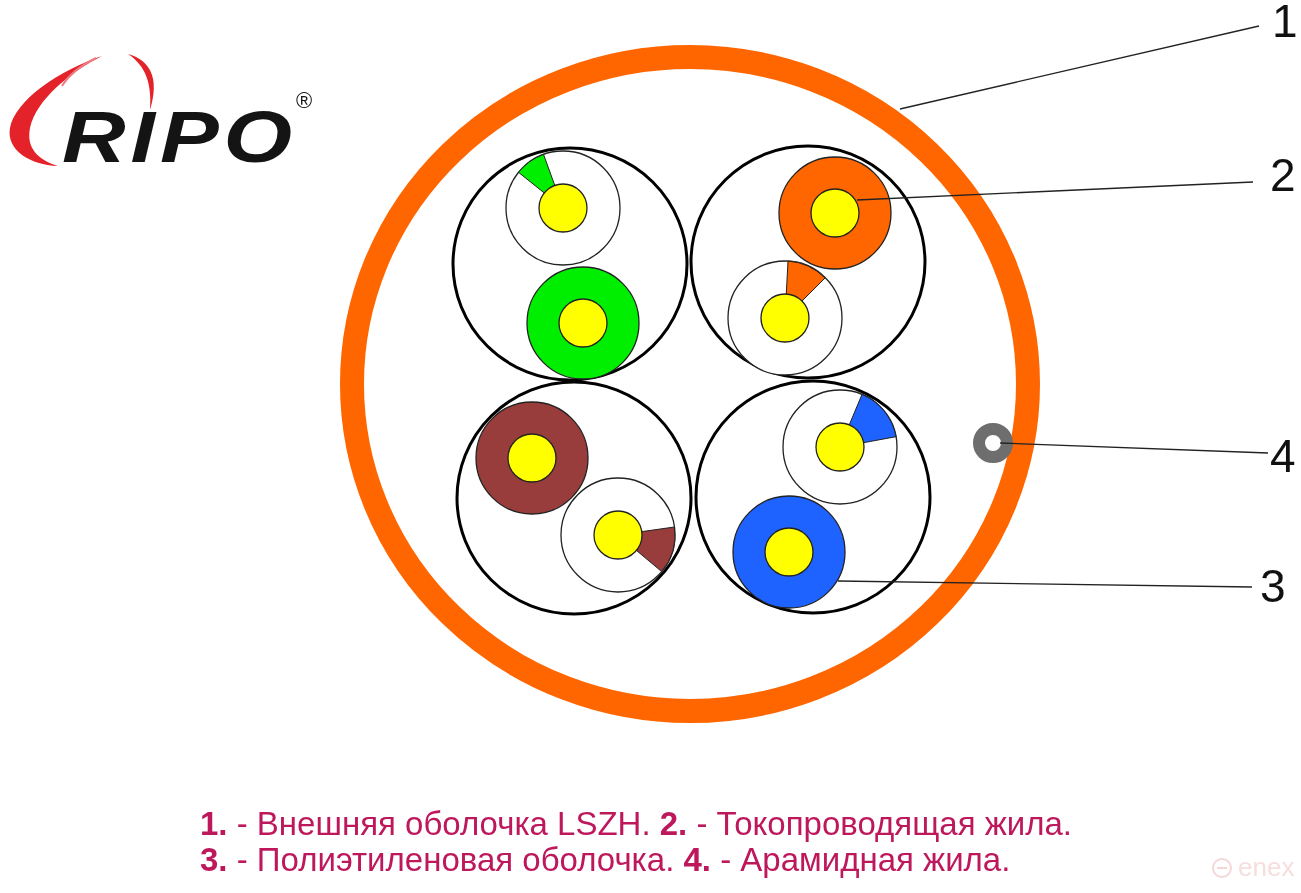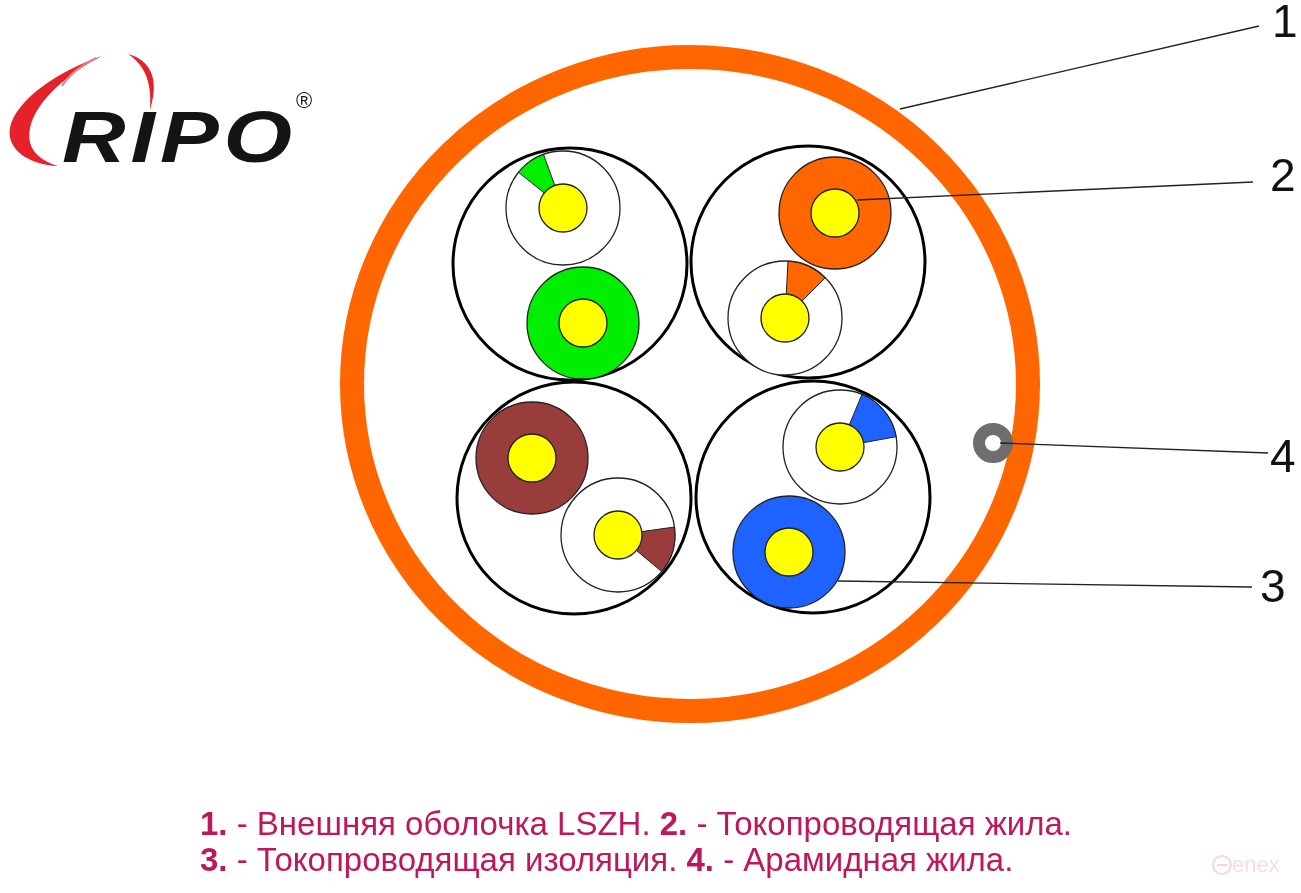--- a/index.html
+++ b/index.html
@@ -42,24 +42,25 @@
       font-size: 33px;
       line-height: 36px;
       color: #be185d;
     }
     #caption .num { font-weight: 700; }
     #watermark {
       position: absolute;
       left: 1212px;
       top: 852px;
       font-family: "Liberation Sans", sans-serif;
-      font-size: 22px;
+      font-size: 26px;
       color: #f6dede;
       display: flex;
       align-items: center;
+      gap: 6px;
     }
     #watermark .wm-circle {
       width: 20px; height: 20px; border-radius: 50%;
       border: 2px solid #f6d6d6; box-sizing: border-box;
       position: relative;
     }
     #watermark .wm-circle::after {
       content: ""; position: absolute; left: 3px; right: 3px; top: 7px; height: 2px; background: #f6d6d6;
     }
   </style>
@@ -147,20 +148,20 @@
 <div class="callout-label" style="left:1272px; top:-2px;">1</div>
 <div class="callout-label" style="left:1270px; top:152px;">2</div>
 <div class="callout-label" style="left:1270px; top:433px;">4</div>
 <div class="callout-label" style="left:1260px; top:563px;">3</div>
 
 <div id="caption">
   <div>
     <span class="num">1.</span><span> - Внешняя оболочка LSZH. </span><span class="num">2.</span><span> - Токопроводящая жила.</span>
   </div>
   <div>
-    <span class="num">3.</span><span> - Токопроводящая изоляция. </span><span class="num">4.</span><span> - Арамидная жила.</span>
+    <span class="num">3.</span><span> - Полиэтиленовая оболочка. </span><span class="num">4.</span><span> - Арамидная жила.</span>
   </div>
 </div>
 
 <div id="watermark">
   <span class="wm-circle"></span>
   <span>enex</span>
 </div>
 
 </body></html>

